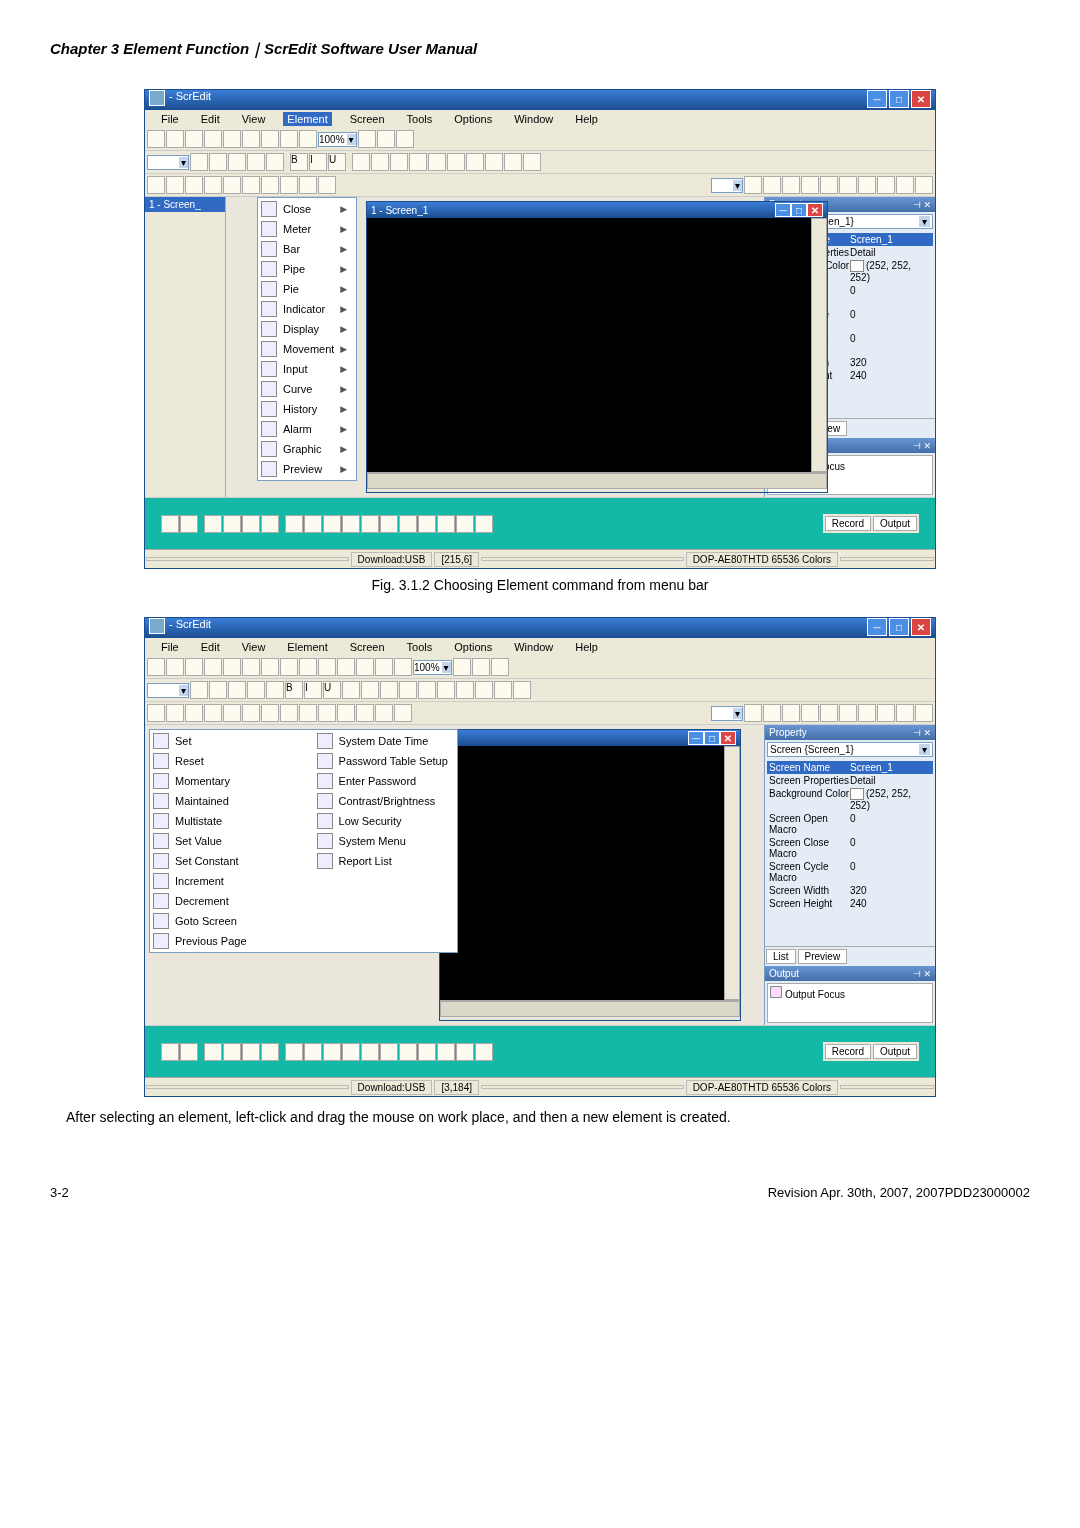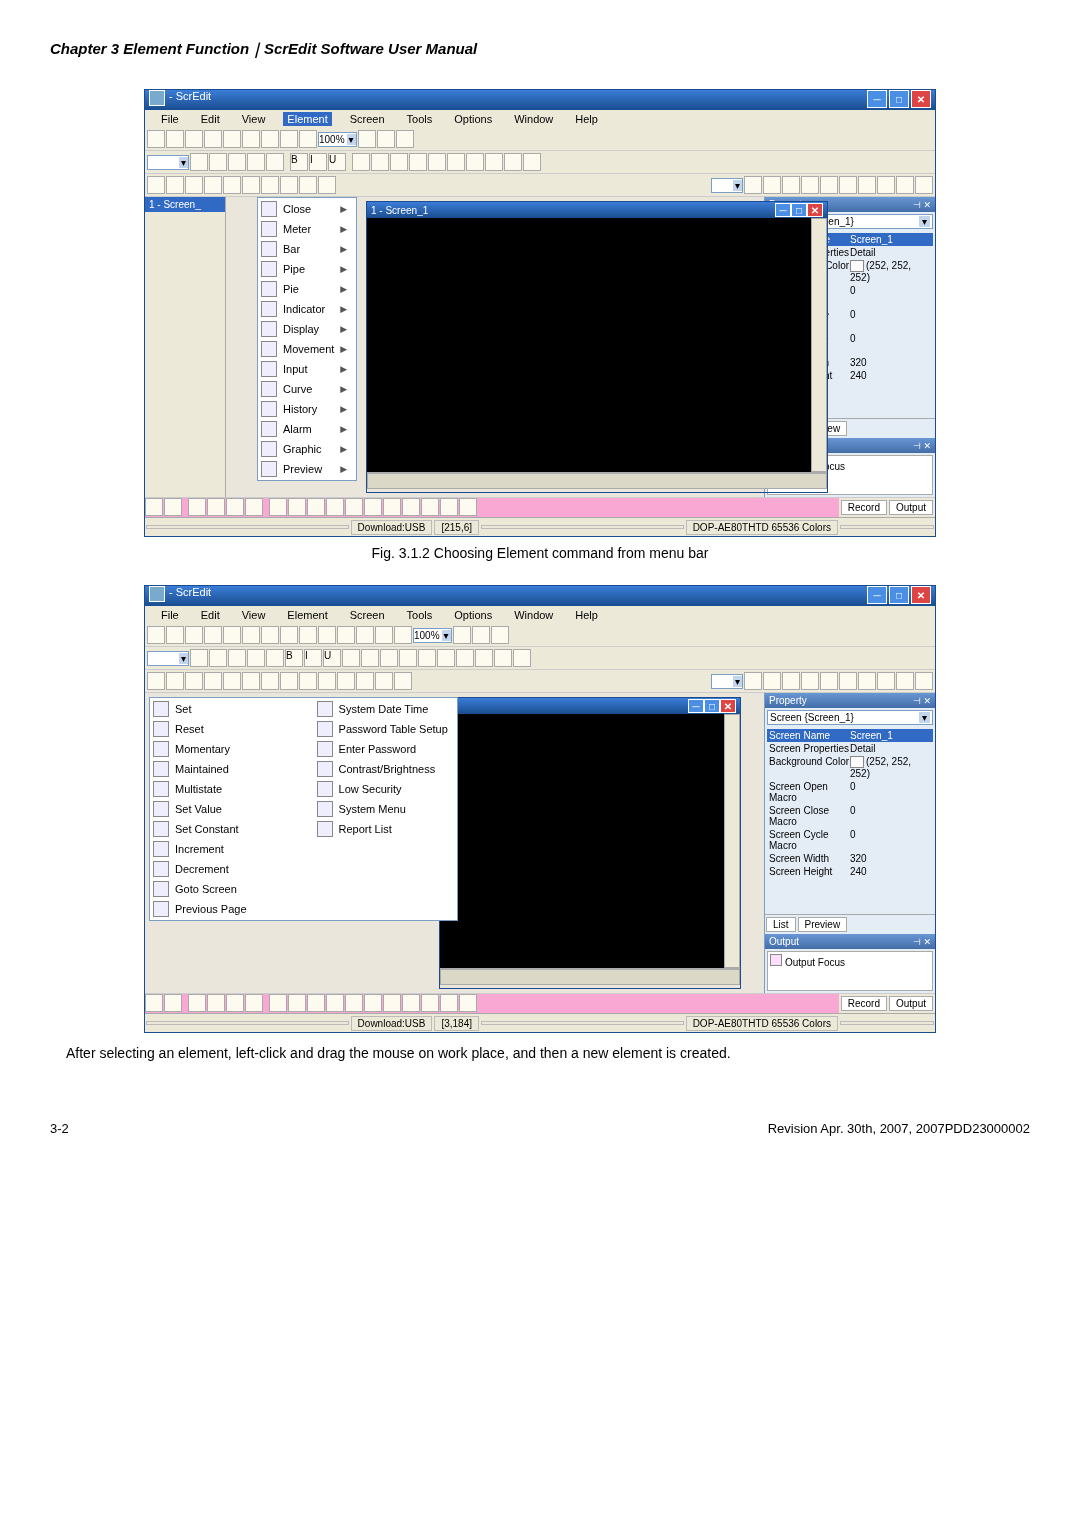--- a/index.html
+++ b/index.html
@@ -44,21 +44,21 @@
 .prop-row .k{flex:1}
 .prop-row .v{flex:1}
 .swatch{display:inline-block;width:12px;height:10px;border:1px solid #888;background:#fcfcfc;vertical-align:middle;margin-right:2px}
 .tabs-small{display:flex;font-size:10px;margin-top:auto;border-top:1px solid #aaa}
 .tabs-small .tab{border:1px solid #aaa;background:#fff;padding:1px 6px;margin:2px 1px}
 .out-body{flex:1;background:#fff;margin:2px;border:1px solid #aaa;font-size:10px;padding:2px}
 .out-body .ico{display:inline-block;width:10px;height:10px;border:1px solid #888;background:#fdf;margin-right:3px}
 .status-bar{background:#ece9d8;border-top:1px solid #aaa;display:flex;font-size:10px;height:18px;align-items:center}
 .status-bar .cell{border:1px solid #bbb;padding:1px 6px;margin:4px 1px}
 .status-bar .grow{flex:1}
-.bottom-toolbar{background:#f9a8d4;border-top:1px solid #ccc;padding:0;display:flex;gap:1px;align-items:flex-start}
+.bottom-toolbar{background:#14b8a6;border-top:1px solid #ccc;padding:16px;display:flex;gap:1px;align-items:flex-end}
 .rec-tabs{font-size:10px;padding:2px;background:#ece9d8;display:flex;gap:2px}
 .rec-tabs .t{border:1px solid #aaa;background:#fff;padding:1px 6px}
 .fig-caption{text-align:center;font-size:14px;margin:8px 0 24px}
 .body-text{font-size:14px;margin:12px 16px}
 .footer{display:flex;justify-content:space-between;font-size:13px;margin-top:60px}
 .scroll-edge{width:14px;background:#ece9d8;border:1px solid #aaa}
 </style>
 </head>
 <body>
 

